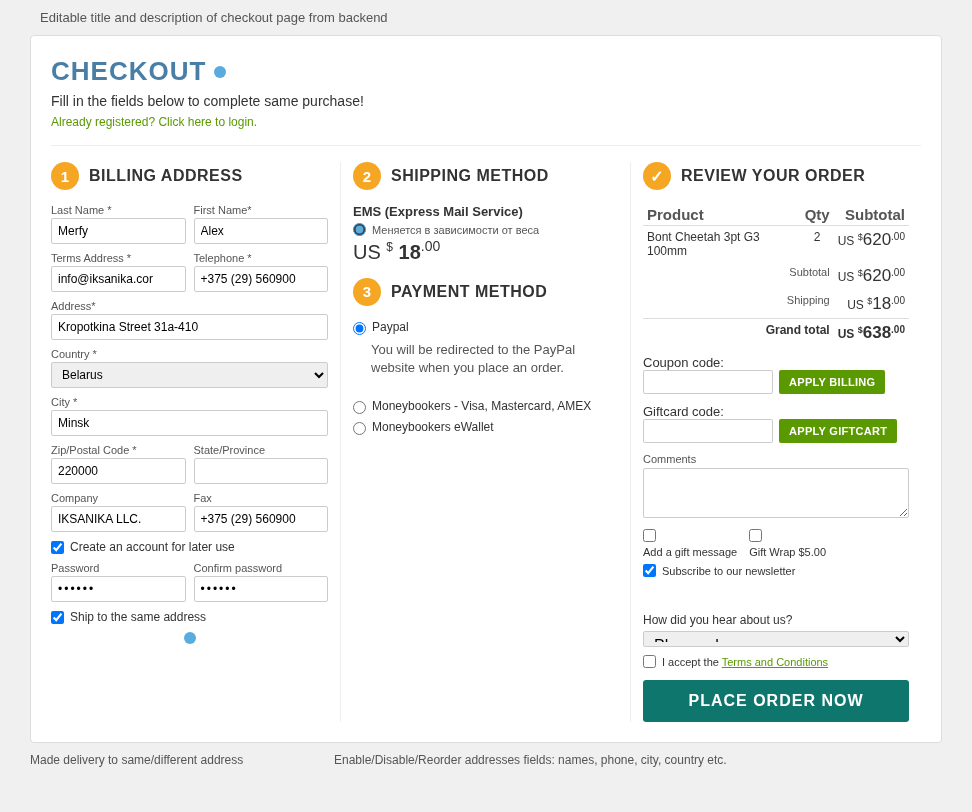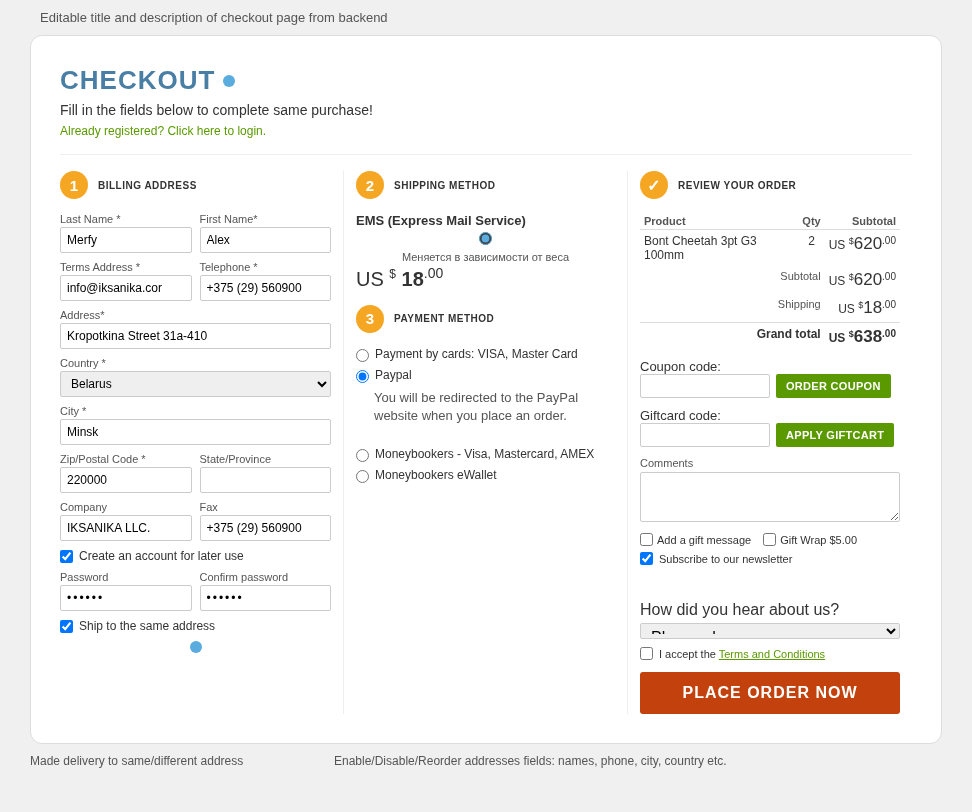--- a/index.html
+++ b/index.html
@@ -20,22 +20,22 @@
     .top-annotation {
       color: #555;
       font-size: 13px;
       margin-bottom: 10px;
       padding-left: 20px;
     }
 
     .checkout-container {
       background: #fff;
       border: 1px solid #ddd;
-      border-radius: 12px;
-      padding: 29px;
+      border-radius: 4px;
+      padding: 20px;
       margin: 0 10px;
     }
 
     .checkout-title {
       color: #4a7fa5;
       font-size: 26px;
       font-weight: bold;
       letter-spacing: 1px;
       display: inline-block;
     }
@@ -104,21 +104,21 @@
       justify-content: center;
       flex-shrink: 0;
     }
 
     .section-number.check {
       background: #f5a623;
       font-size: 16px;
     }
 
     .section-title {
-      font-size: 10px;
+      font-size: 16px;
       font-weight: bold;
       color: #333;
       letter-spacing: 0.5px;
       text-transform: uppercase;
     }
 
     .form-row {
       display: flex;
       gap: 8px;
       margin-bottom: 8px;
@@ -207,21 +207,21 @@
     }
 
     
     .order-table {
       width: 100%;
       border-collapse: collapse;
       margin-bottom: 8px;
     }
 
     .order-table th {
-      font-size: 11px;
+      font-size: 15px;
       color: #555;
       text-align: left;
       border-bottom: 1px solid #ddd;
       padding: 2px 4px;
     }
 
     .order-table td {
       font-size: 12px;
       padding: 4px 4px;
       vertical-align: top;
@@ -299,35 +299,36 @@
 
     .gift-row {
       display: flex;
       align-items: center;
       gap: 12px;
       margin-bottom: 6px;
     }
 
     .gift-item {
       display: flex;
-      align-items: center;
+      align-items: flex-start;
       gap: 4px;
       font-size: 11px;
+      flex-direction: column;
     }
 
     .subscribe-row {
       display: flex;
       align-items: center;
       gap: 6px;
       font-size: 11px;
       margin-bottom: 8px;
     }
 
     .hear-about-label {
-      font-size: 16px;
+      font-size: 12px;
       color: #333;
       margin-bottom: 4px;
       margin-top: 36px;
     }
 
     .hear-about-select {
       width: 100%;
       border: 1px solid #ccc;
       padding: 4px 6px;
       font-size: 16px;
@@ -343,21 +344,21 @@
       font-size: 11px;
       margin-bottom: 12px;
     }
 
     .terms-link {
       color: #5a9a00;
     }
 
     .place-order-btn {
       width: 100%;
-      background: #c2410c;
+      background: #0f766e;
       color: #fff;
       border: none;
       padding: 12px;
       font-size: 16px;
       font-weight: bold;
       letter-spacing: 1px;
       border-radius: 3px;
       cursor: pointer;
     }
 
@@ -379,21 +380,20 @@
 
     .radio-blue {
       accent-color: #5aacde;
     }
 
     .shipping-radio-row {
       display: flex;
       align-items: center;
       gap: 6px;
       margin-bottom: 2px;
-      flex-direction: column;
     }
 
   </style>
 </head>
 <body>
 
 <div class="page-wrapper">
 
   <div class="top-annotation">
     <span>Editable title and description of checkout page from backend</span>
@@ -527,24 +527,20 @@
         <div class="shipping-price">
           <span>US <sup>$</sup></span>
           <strong>18</strong><span class="cents">.<span>00</span></span>
         </div>
 
         <div class="section-header" style="margin-top: 10px;">
           <div class="section-number">3</div>
           <span class="section-title">PAYMENT METHOD</span>
         </div>
 
-        <div class="payment-option">
-          <input type="radio" name="payment" style="">
-          <span>Payment by cards: VISA, Master Card</span>
-        </div>
 
         <div class="payment-option">
           <input type="radio" name="payment" checked="" style="">
           <span>Paypal</span>
         </div>
         <div class="paypal-note">You will be redirected to the PayPal website when you place an order.</div>
 
         <div class="payment-option">
           <input type="radio" name="payment" style="">
           <span>Moneybookers - Visa, Mastercard, AMEX</span>
@@ -599,21 +595,21 @@
               </td>
             </tr>
           </tbody>
         </table>
 
         
         <div class="coupon-group">
           <label>Coupon code:</label>
           <div class="coupon-input-row">
             <input type="text" style="">
-            <button class="apply-btn">ORDER COUPON</button>
+            <button class="apply-btn">APPLY BILLING</button>
           </div>
         </div>
 
         
         <div class="coupon-group">
           <label>Giftcard code:</label>
           <div class="coupon-input-row">
             <input type="text" style="">
             <button class="apply-btn">APPLY GIFTCART</button>
           </div>

